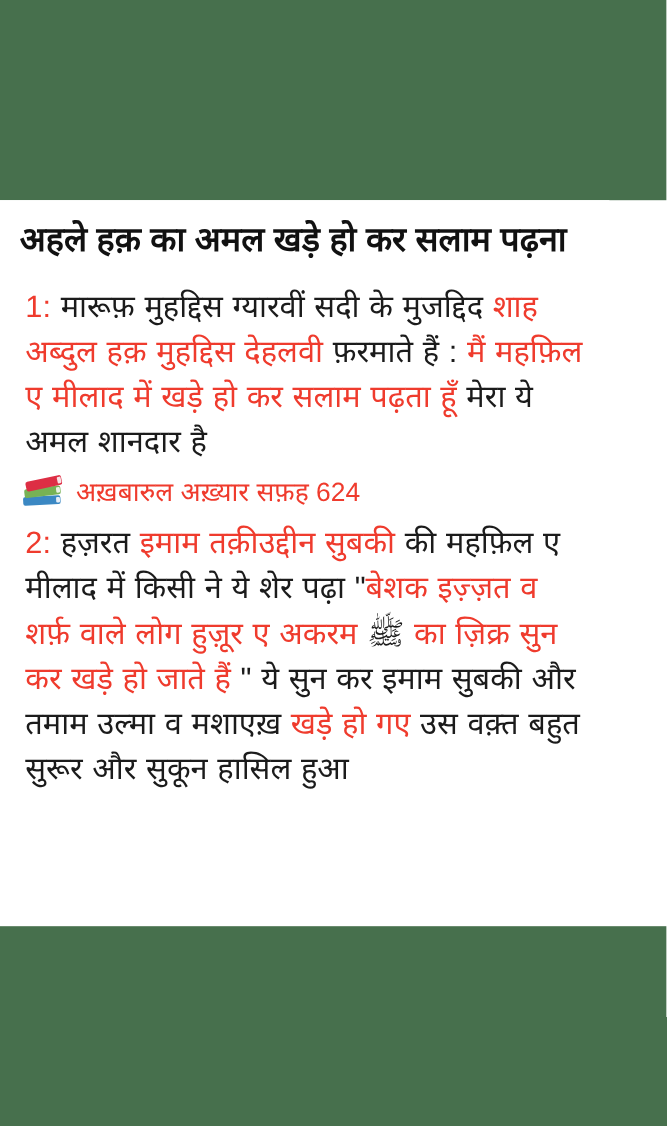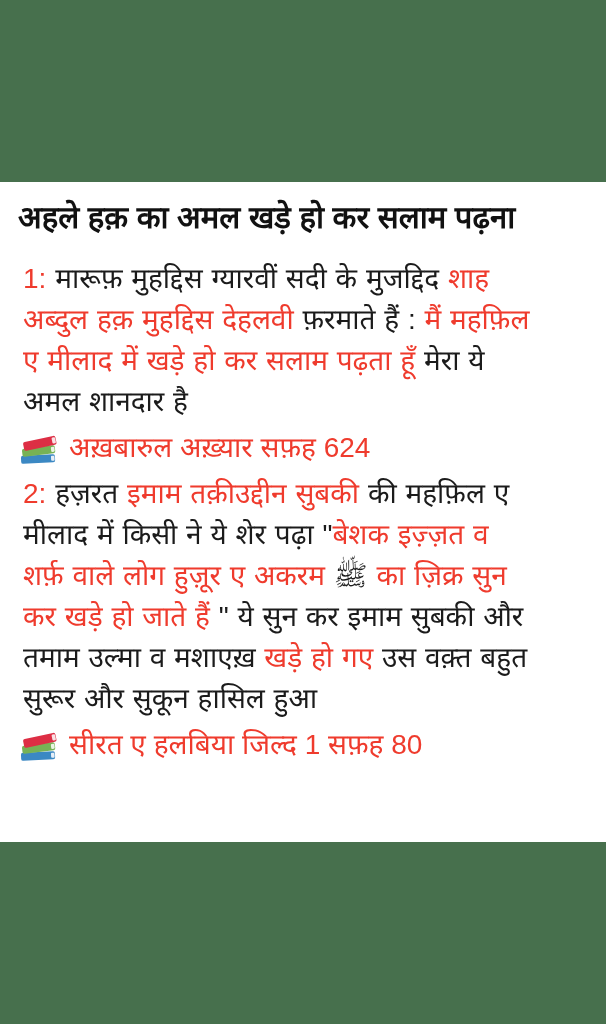--- a/index.html
+++ b/index.html
@@ -38,25 +38,25 @@
     margin:5px;
     font-size:28px;
     line-height:41px;
     color:var(--text-black);
     word-spacing:1px;
   }
   .seg-black{ color:var(--text-black); }
   .seg-red{ color:var(--accent-red); }
   .ref-line{
     margin:0;
-    font-size:28px;
+    font-size:24px;
     line-height:41px;
     color:var(--accent-red);
     display:flex;
-    align-items:center;
+    align-items:flex-start;
     gap:9px;
   }
   .books-icon{
     width:42px; height:34px;
     flex:0 0 auto;
     display:inline-block;
   }
 </style>
 </head>
 <body>
@@ -82,34 +82,17 @@
       <g transform="rotate(-12 21 11)">
         <rect x="5" y="8" width="33" height="9" rx="2" fill="#dd2e44"></rect>
         <rect x="34" y="9.5" width="3.5" height="6" rx="1" fill="#f9e2e5"></rect>
       </g>
     </svg>
     <span>अख़बारुल अख़्यार सफ़ह 624</span>
   </p>
 
   <p class="para"><span class="seg-red">2: </span><span class="seg-black">हज़रत </span><span class="seg-red">इमाम तक़ीउद्दीन सुबकी </span><span class="seg-black">की महफ़िल ए मीलाद में किसी ने ये शेर पढ़ा "</span><span class="seg-red">बेशक इज़्ज़त व शर्फ़ वाले लोग हुज़ूर ए अकरम </span><span class="seg-black">ﷺ</span><span class="seg-red"> का ज़िक्र सुन कर खड़े हो जाते हैं </span><span class="seg-black">" ये सुन कर इमाम सुबकी और तमाम उल्मा व मशाएख़ </span><span class="seg-red">खड़े हो गए </span><span class="seg-black">उस वक़्त बहुत सुरूर और सुकून हासिल हुआ</span></p>
 
-  <p class="ref-line">
-    <svg class="books-icon" viewBox="0 0 42 34" xmlns="http://www.w3.org/2000/svg" aria-hidden="true">
-      <g transform="rotate(-3 21 27)">
-        <rect x="3" y="24" width="34" height="8" rx="2" fill="#3b88c3"></rect>
-        <rect x="33" y="25.5" width="3.5" height="5" rx="1" fill="#e6eef7"></rect>
-      </g>
-      <g transform="rotate(-7 21 19)">
-        <rect x="4" y="16" width="33" height="8" rx="2" fill="#77b255"></rect>
-        <rect x="33" y="17.5" width="3.5" height="5" rx="1" fill="#eaf4e4"></rect>
-      </g>
-      <g transform="rotate(-12 21 11)">
-        <rect x="5" y="8" width="33" height="9" rx="2" fill="#dd2e44"></rect>
-        <rect x="34" y="9.5" width="3.5" height="6" rx="1" fill="#f9e2e5"></rect>
-      </g>
-    </svg>
-    <span>सीरत ए हलबिया जिल्द 1 सफ़ह 80</span>
-  </p>
 
 
 </div>
 
 <div class="banner"></div>
 
 </body></html>

